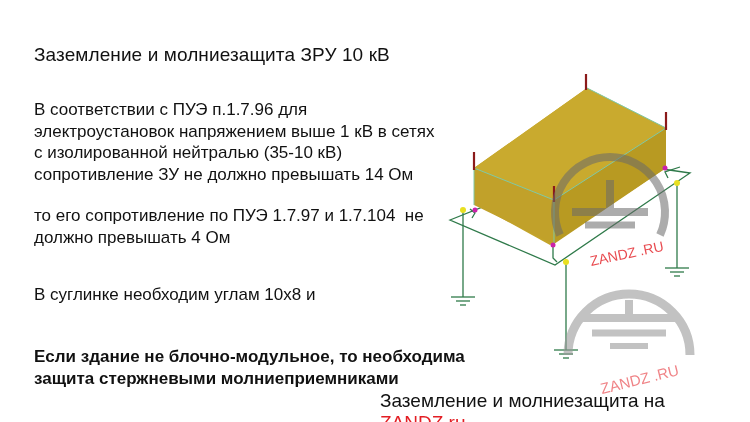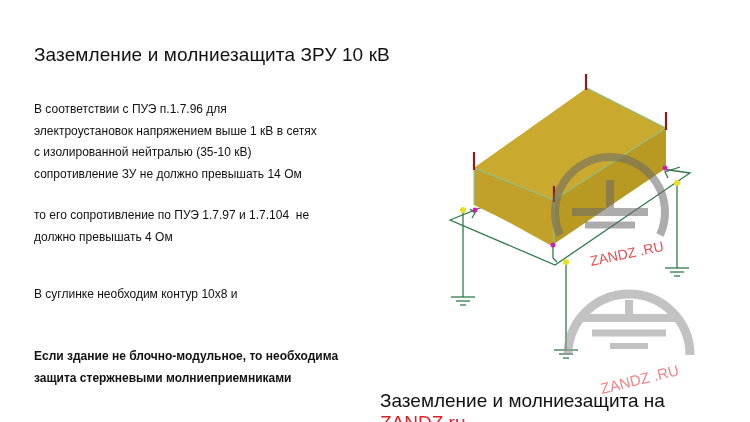--- a/index.html
+++ b/index.html
@@ -1,18 +1,18 @@
 <!DOCTYPE html>
 <html><head>
 <meta charset="utf-8">
 <style>
   html,body{margin:0;padding:0;background:#fff;}
   body{width:750px;height:422px;position:relative;overflow:hidden;font-family:"Liberation Sans",sans-serif;color:#111;}
   .title{position:absolute;left:34px;top:44px;font-size:19px;font-weight:normal;letter-spacing:0.1px;}
-  .para{position:absolute;left:34px;font-size:12px;line-height:21.5px;}
+  .para{position:absolute;left:34px;font-size:17px;line-height:21.5px;}
   .p1{top:99px;}
   .p2{top:205px;}
   .p3{top:284px;}
   .p4{top:346px;font-weight:bold;}
   .footer{position:absolute;left:380px;top:390px;font-size:19px;font-weight:normal;}
   .brand{color:#e31e24;}
   svg.diag{position:absolute;left:0;top:0;}
 </style>
 </head>
 <body>
@@ -23,21 +23,21 @@
   <div>В соответствии с ПУЭ п.1.7.96 для</div>
   <div>электроустановок напряжением выше 1 кВ в сетях</div>
   <div>с изолированной нейтралью (35-10 кВ)</div>
   <div>сопротивление ЗУ не должно превышать 14 Ом</div>
 </div>
 <div class="para p2">
   <div style="white-space:pre">то его сопротивление по ПУЭ 1.7.97 и 1.7.104  не</div>
   <div>должно превышать 4 Ом</div>
 </div>
 <div class="para p3">
-  <div>В суглинке необходим контур 10х8 и</div>
+  <div>В суглинке необходим углам 10х8 и</div>
 </div>
 <div class="para p4">
   <div>Если здание не блочно-модульное, то необходима</div>
   <div>защита стержневыми молниеприемниками</div>
 </div>
 
 <svg class="diag" width="750" height="422" viewBox="0 0 750 422">
 
   <g fill="none" stroke="#2f7a4a" stroke-width="1.3">
     <polygon points="450,220 600,160 690,173 555,265"></polygon>

